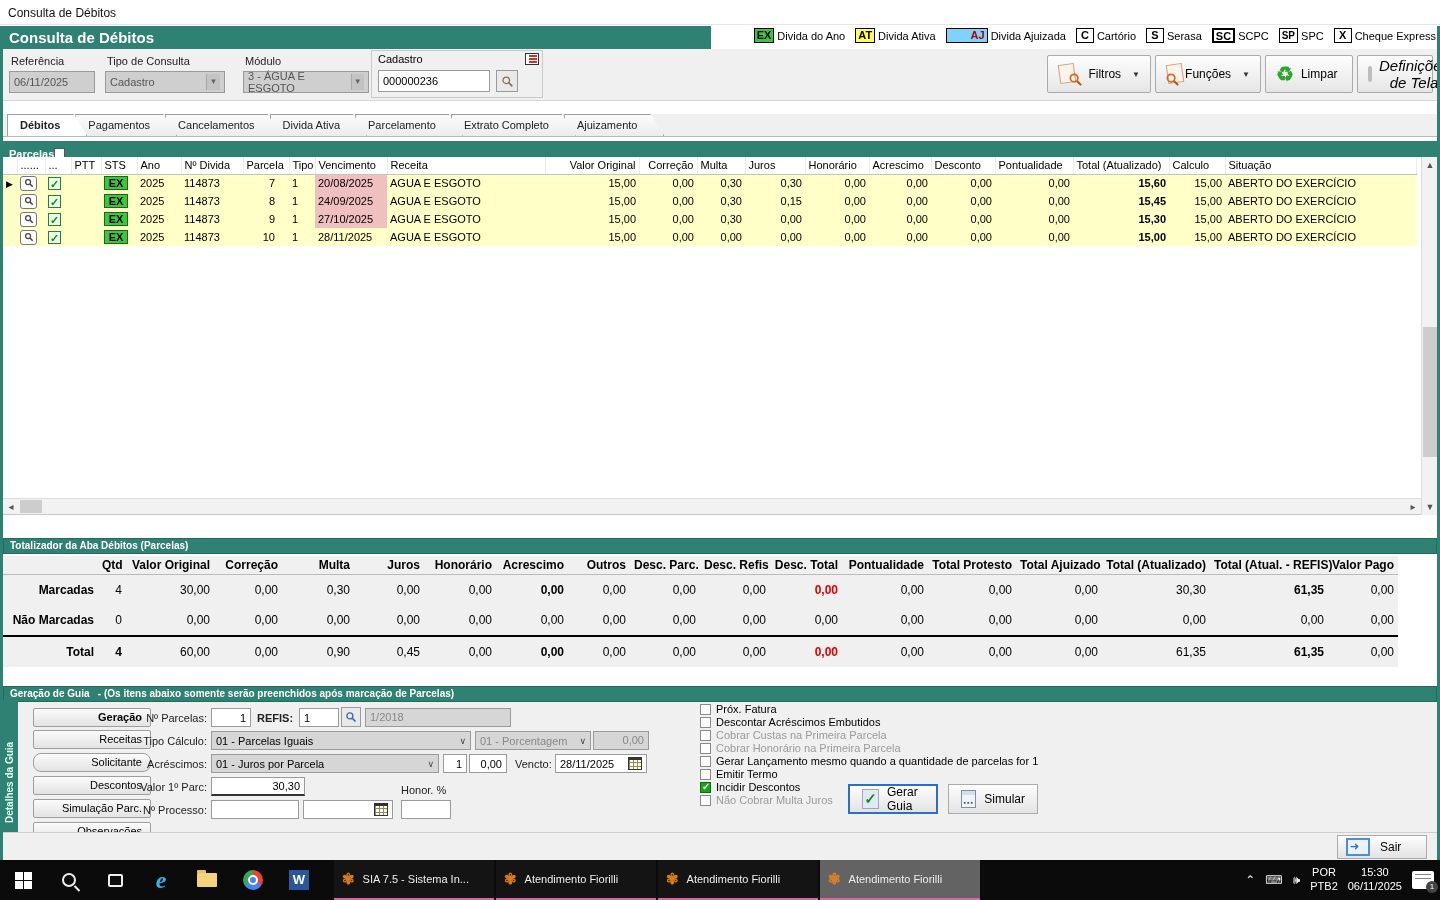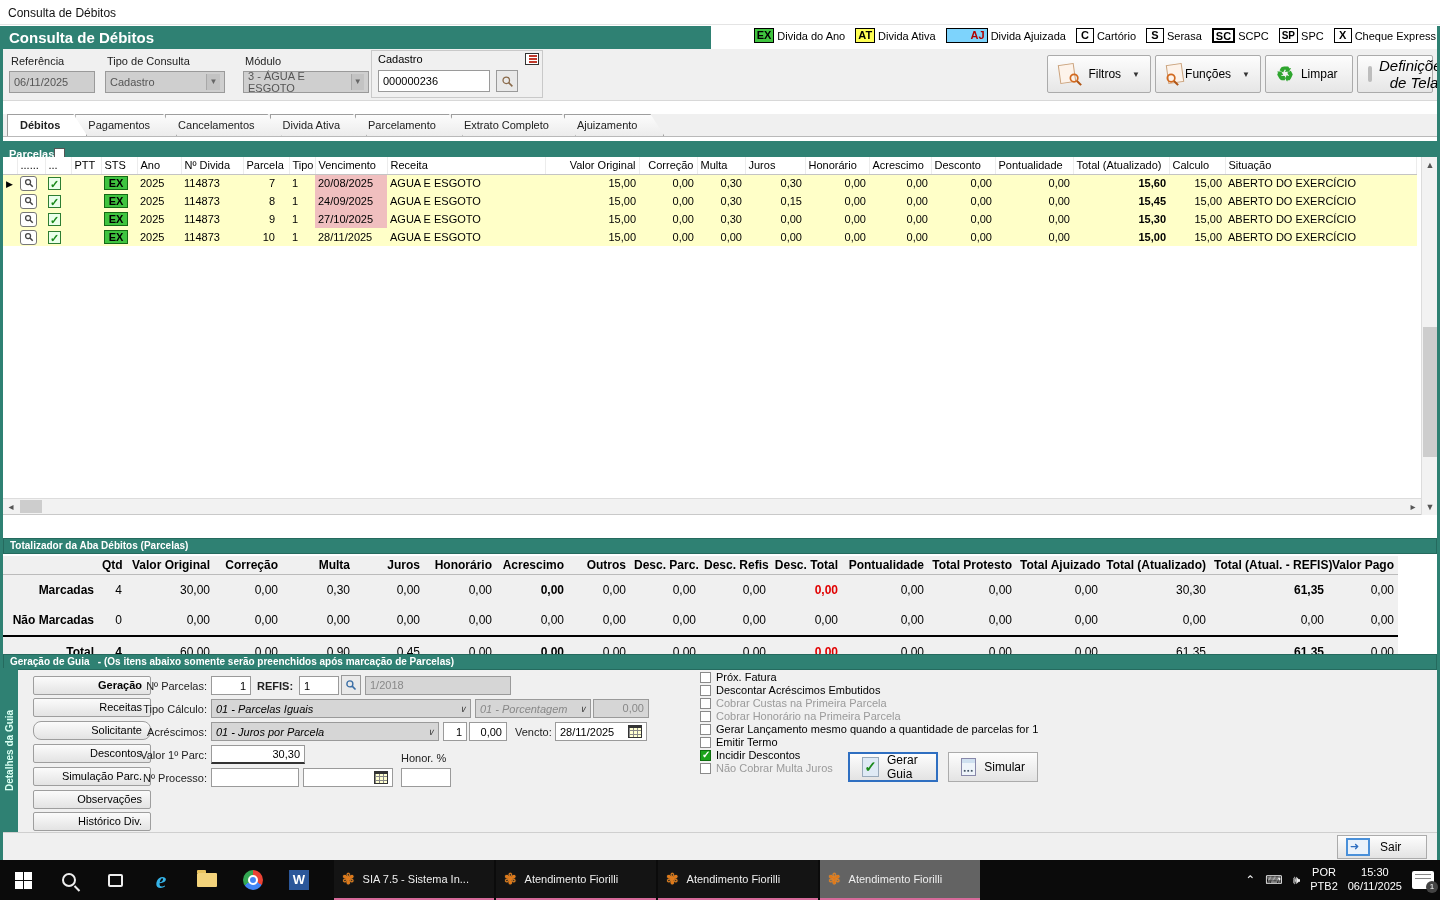--- a/index.html
+++ b/index.html
@@ -87,29 +87,29 @@
   .sect-head { height:16px; background:#2f8173; color:#fff; font-weight:bold; font-size:10px; padding:1px 0 0 6px; border:1px solid #256a5e; }
   #tot-table { border-collapse:collapse; table-layout:fixed; width:1238px; margin-top:2px; background:#f0f0f0; font-size:12px; }
   #tot-table th { font-weight:bold; text-align:right; padding:2px 4px; border-bottom:1px solid #bbb; white-space:nowrap; }
   #tot-table td { text-align:right; padding:8px 4px; height:17px; white-space:nowrap; }
   #tot-table .rowlab { font-weight:bold; }
   #tot-table tr.sep td { border-top:2px solid #000; }
   #tot-table .red { color:#e00000; font-weight:bold; }
   #tot-table .b { font-weight:bold; }
 
   
-  #geracao { position:absolute; left:3px; top:654px; width:1434px; height:178px; background:#f0f0f0; }
+  #geracao { position:absolute; left:3px; top:686px; width:1434px; height:178px; background:#f0f0f0; }
   #ger-strip { position:absolute; left:0; top:14px; width:15px; height:164px; background:#2f8173; color:#d9fff2; font-weight:bold; font-size:10px; writing-mode:vertical-rl; transform:rotate(180deg); text-align:center; padding:4px 1px; }
   .side-btn { position:absolute; left:30px; width:118px; height:19px; background:linear-gradient(#fbfbfb,#e3e3e3); border:1px solid #9e9e9e; border-radius:2px; font-size:11px; text-align:right; padding:2px 8px 0 0; }
   .side-btn.active { font-weight:bold; }
   #ger-form .flabel { text-align:right; }
   .gfield { position:absolute; height:19px; border:1px solid #9a9a9a; background:#fff; font-size:11px; padding:2px 4px; }
   .gfield.dis { background:#d6d6d6; color:#888; }
   .gfield.num { text-align:right; }
-  .gcombo { display:flex; align-items:center; justify-content:space-between;font-style:italic; }
+  .gcombo { display:flex; align-items:center; justify-content:space-between; }
   .gcombo .arr { color:#444; font-size:9px; }
   .cal-ico { display:inline-block; width:14px; height:13px; background:#ffffd0; border:1px solid #333; background-image:linear-gradient(#333 2px, transparent 2px), linear-gradient(90deg,#888 1px,transparent 1px), linear-gradient(#888 1px,transparent 1px); background-size:100% 100%, 4px 4px, 4px 4px; }
   .chk-row { display:flex; align-items:center; gap:5px; height:12px; margin-bottom:1px; font-size:11px; }
   .chk-box { width:11px; height:11px; border:1px solid #8a8a8a; background:#fff; flex:0 0 11px; }
   .chk-row.checked .chk-box { background:#19a319; border-color:#0d6e0d; position:relative; }
   .chk-row.checked .chk-box::after { content:"✓"; position:absolute; left:1px; top:-2px; color:#fff; font-weight:bold; font-size:10px; }
   .chk-row.disabled { color:#9a9a9a; }
   .act-btn { position:absolute; height:30px; background:linear-gradient(#fdfdfd,#e3e3e3); border:1px solid #ababab; display:flex; align-items:center; gap:8px; padding:0 12px; font-size:12px; }
   .act-btn.focus { border:2px solid #2f6fc1; }
   .ico-pane { width:26px; height:20px; border:1px solid #9ab; background:#dfeaf5; display:flex; align-items:center; justify-content:center; font-weight:bold; }

